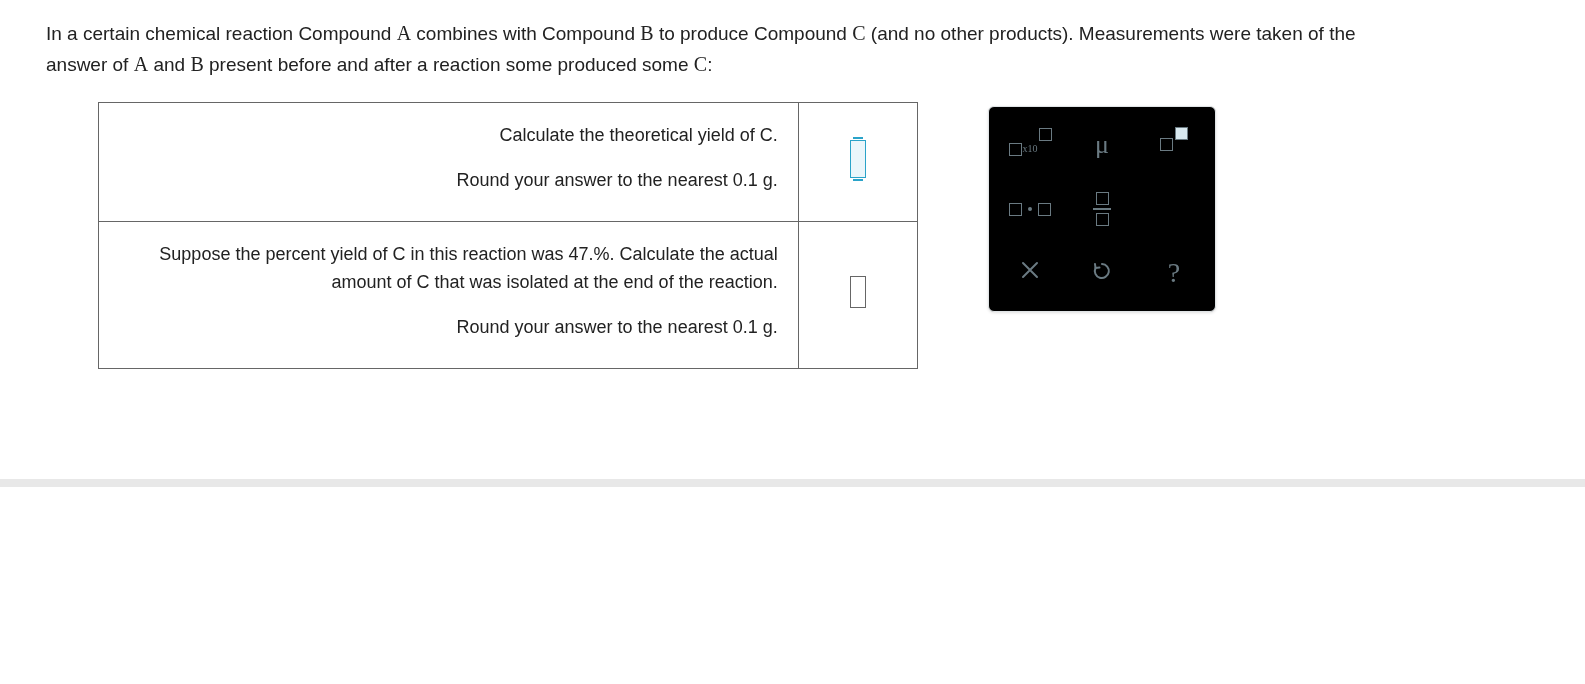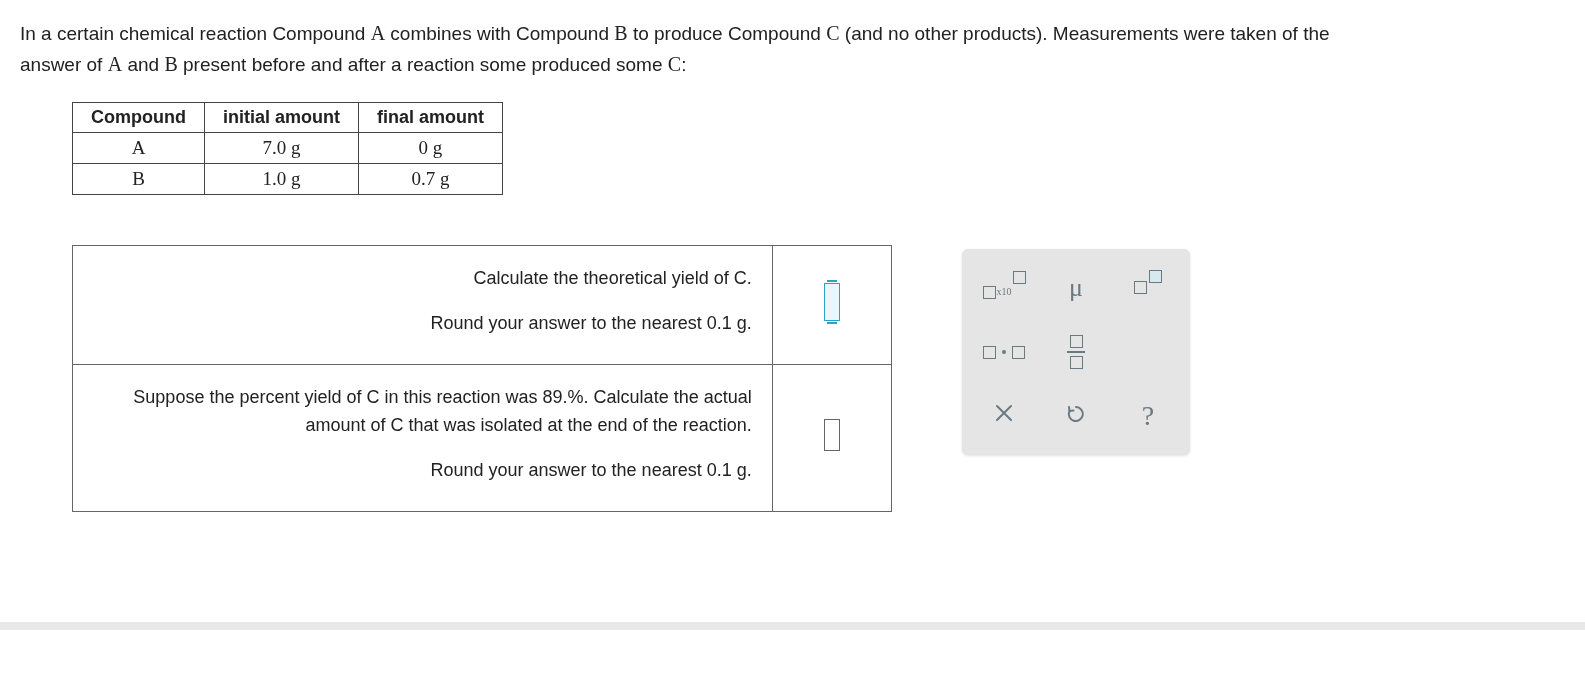--- a/index.html
+++ b/index.html
@@ -7,20 +7,21 @@
     padding: 0;
     font-family: Arial, Helvetica, sans-serif;
     font-size: 18px;
     color: #222;
     background: #fff;
     width: 1585px;
   }
   .serif { font-family: "Times New Roman", Times, serif; }
   .content {
     padding: 18px 20px 20px 20px;
+    margin-left: 26px;
   }
   .intro { margin-bottom: 22px; line-height: 1.55; font-size: 19px; }
   .intro .serif { font-size: 20px; }
 
   
   table.data {
     border-collapse: collapse;
     margin-left: 52px;
     margin-bottom: 50px;
   }
@@ -83,21 +84,21 @@
   }
   .answer-box .cursor-top { top: -4px; }
   .answer-box .cursor-bot { bottom: -4px; }
 
   
   .toolbox {
     border: 1px solid #e0e4e6;
     border-radius: 6px;
     box-shadow: 0 1px 3px rgba(0,0,0,0.12);
     padding: 10px 12px 10px 12px;
-    background: #e5e5e5;
+    background: #000000;
     display: grid;
     grid-template-columns: repeat(3, 58px);
     grid-auto-rows: 56px;
     gap: 8px 14px;
     align-items: center;
     justify-items: center;
     margin-top: 4px;
   }
   .tool-btn {
     width: 54px; height: 48px;
@@ -140,59 +141,40 @@
 </head>
 <body>
 
 <div class="content">
 
   <div class="intro">
     <span>In a certain chemical reaction Compound </span><span class="serif">A</span><span> combines with Compound </span><span class="serif">B</span><span> to produce Compound </span><span class="serif">C</span><span> (and no other products). Measurements were taken of the</span><br>
     <span>answer of </span><span class="serif">A</span><span> and </span><span class="serif">B</span><span> present before and after a reaction some produced some </span><span class="serif">C</span><span>:</span>
   </div>
 
-  <table class="data">
-    <tbody>
-        <tr>
-      <th>Compound</th>
-      <th>initial amount</th>
-      <th>final amount</th>
-    </tr>
-    <tr>
-      <td class="compound-name">A</td>
-      <td class="amount">7.0 g</td>
-      <td class="amount">0 g</td>
-    </tr>
-    <tr>
-      <td class="compound-name">B</td>
-      <td class="amount">1.0 g</td>
-      <td class="amount">0.7 g</td>
-    </tr>
-  </tbody>
-    </table>
 
   <div class="qa-wrap">
 
     <table class="qa">
       <tbody>
           <tr>
         <td class="prompt">
           <span>Calculate the theoretical yield of C.</span>
           <div class="gap"></div>
           <span>Round your answer to the nearest 0.1 g.</span>
         </td>
         <td class="input-cell">
           <span class="answer-box">
             <span class="cursor-top"></span><span class="cursor-bot"></span>
           </span>
         </td>
       </tr>
       <tr>
         <td class="prompt">
-          <span>Suppose the percent yield of C in this reaction was 89.%. Calculate the actual amount of C that was isolated at the end of the reaction.</span>
+          <span>Suppose the percent yield of C in this reaction was 47.%. Calculate the actual amount of C that was isolated at the end of the reaction.</span>
           <div class="gap"></div>
           <span>Round your answer to the nearest 0.1 g.</span>
         </td>
         <td class="input-cell">
           <span class="answer-box small"></span>
         </td>
       </tr>
     </tbody>
       </table>
 

